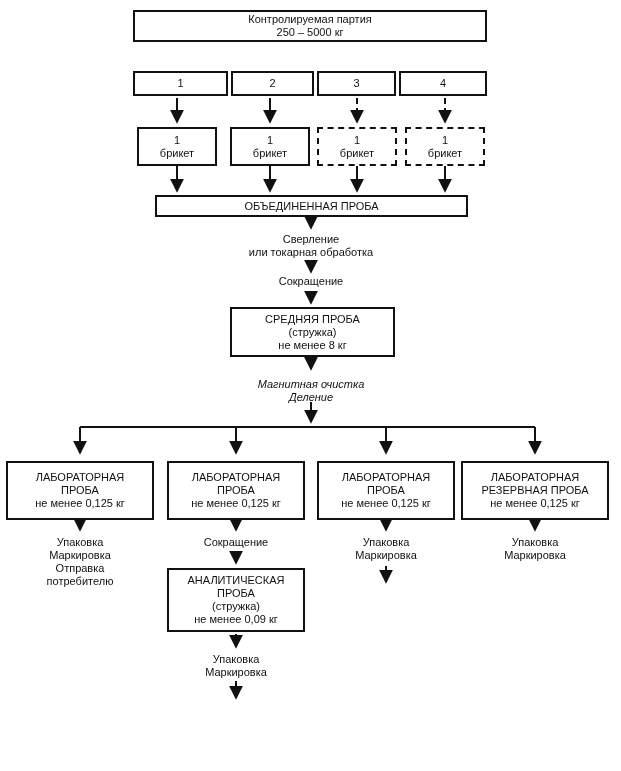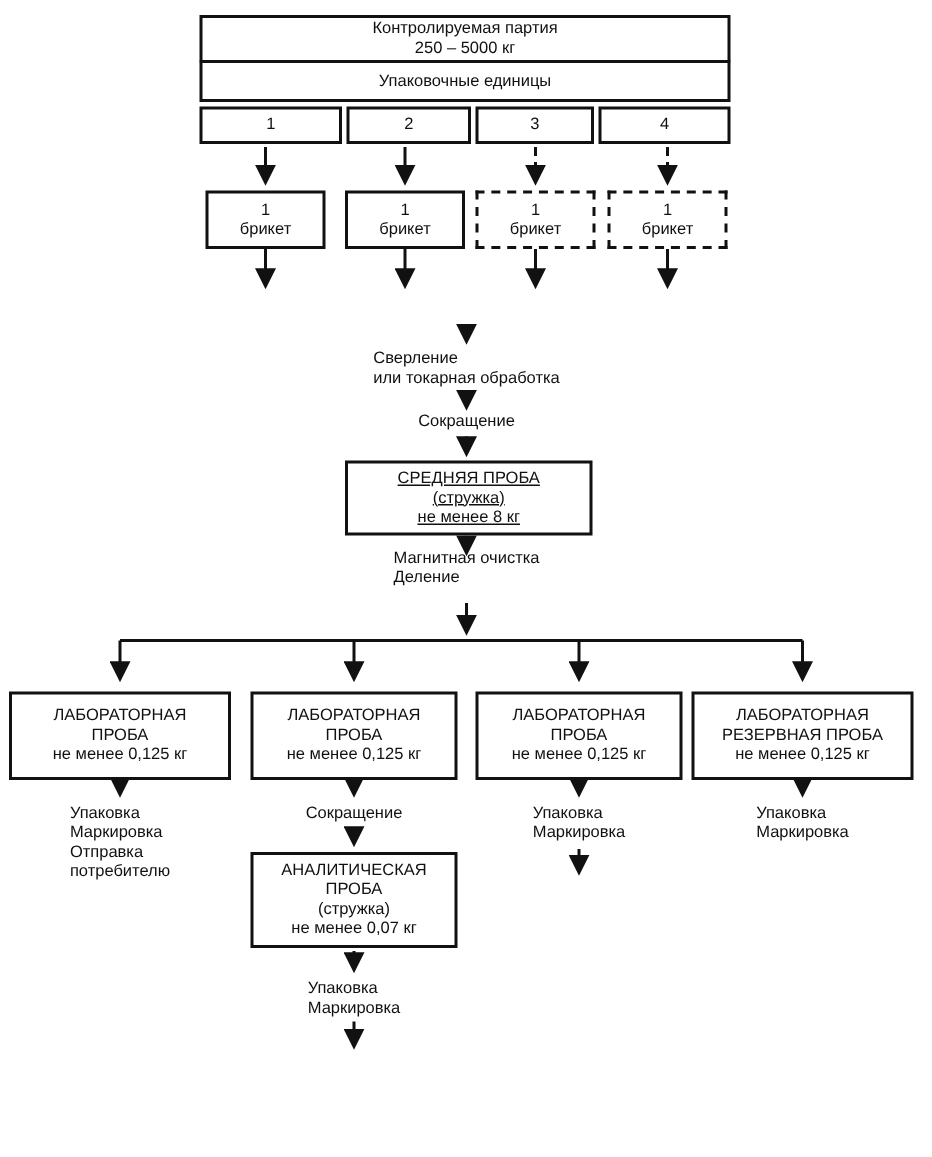--- a/index.html
+++ b/index.html
@@ -35,20 +35,21 @@
     line-height: 13px;
     white-space: pre-line;
     z-index: 1;
   }
   .box.dashed {
     border-style: dashed;
   }
   .lbl {
     position: absolute;
     transform: translateX(-50%);
+    text-align: center;
     font-size: 11px;
     line-height: 13px;
     white-space: pre-line;
     z-index: 1;
   }
 </style>
 </head>
 <body>
 
 <div class="canvas">
@@ -93,23 +94,20 @@
       <path d="M236,681 V697" marker-end="url(#ah)"></path>
 
       <path d="M386,566 V581" marker-end="url(#ah)"></path>
     </g>
   </svg>
 
   <div class="box" style="left:133px; top:10px; width:354px; height:32px;">
     <span>Контролируемая партия
 250 – 5000 кг</span>
   </div>
-  <div class="box" style="left:133px; top:40px; width:354px; height:28px;">
-    <span>Упаковочные единицы</span>
-  </div>
   <div class="box" style="left:133px; top:71px; width:95px; height:25px;">
     <span>1</span>
   </div>
   <div class="box" style="left:231px; top:71px; width:83px; height:25px;">
     <span>2</span>
   </div>
   <div class="box" style="left:317px; top:71px; width:79px; height:25px;">
     <span>3</span>
   </div>
   <div class="box" style="left:399px; top:71px; width:88px; height:25px;">
@@ -126,32 +124,35 @@
   </div>
   <div class="box dashed" style="left:317px; top:127px; width:80px; height:39px;">
     <span>1
 брикет</span>
   </div>
   <div class="box dashed" style="left:405px; top:127px; width:80px; height:39px;">
     <span>1
 брикет</span>
   </div>
 
+  <div class="box" style="left:155px; top:195px; width:313px; height:22px;">
+    <span>ОБЪЕДИНЕННАЯ ПРОБА</span>
+  </div>
 
   <div class="lbl" style="left:311px; top:233px;">Сверление
 или токарная обработка</div>
   <div class="lbl" style="left:311px; top:275px;">Сокращение</div>
 
-  <div class="box" style="left:230px; top:307px; width:165px; height:50px;text-decoration:underline;">
+  <div class="box" style="left:230px; top:307px; width:165px; height:50px;">
     <span>СРЕДНЯЯ ПРОБА
 (стружка)
 не менее 8 кг</span>
   </div>
 
-  <div class="lbl" style="left:311px; top:366px;">Магнитная очистка
+  <div class="lbl" style="left:311px; top:378px;font-style:italic;">Магнитная очистка
 Деление</div>
 
   <div class="box" style="left:6px; top:461px; width:148px; height:59px;">
     <span>ЛАБОРАТОРНАЯ
 ПРОБА
 не менее 0,125 кг</span>
   </div>
   <div class="box" style="left:167px; top:461px; width:138px; height:59px;">
     <span>ЛАБОРАТОРНАЯ
 ПРОБА
@@ -171,21 +172,21 @@
   <div class="lbl" style="left:80px; top:536px;">Упаковка
 Маркировка
 Отправка
 потребителю</div>
 
   <div class="lbl" style="left:236px; top:536px;">Сокращение</div>
   <div class="box" style="left:167px; top:568px; width:138px; height:64px;">
     <span>АНАЛИТИЧЕСКАЯ
 ПРОБА
 (стружка)
-не менее 0,07 кг</span>
+не менее 0,09 кг</span>
   </div>
   <div class="lbl" style="left:236px; top:653px;">Упаковка
 Маркировка</div>
 
   <div class="lbl" style="left:386px; top:536px;">Упаковка
 Маркировка</div>
 
   <div class="lbl" style="left:535px; top:536px;">Упаковка
 Маркировка</div>
 

